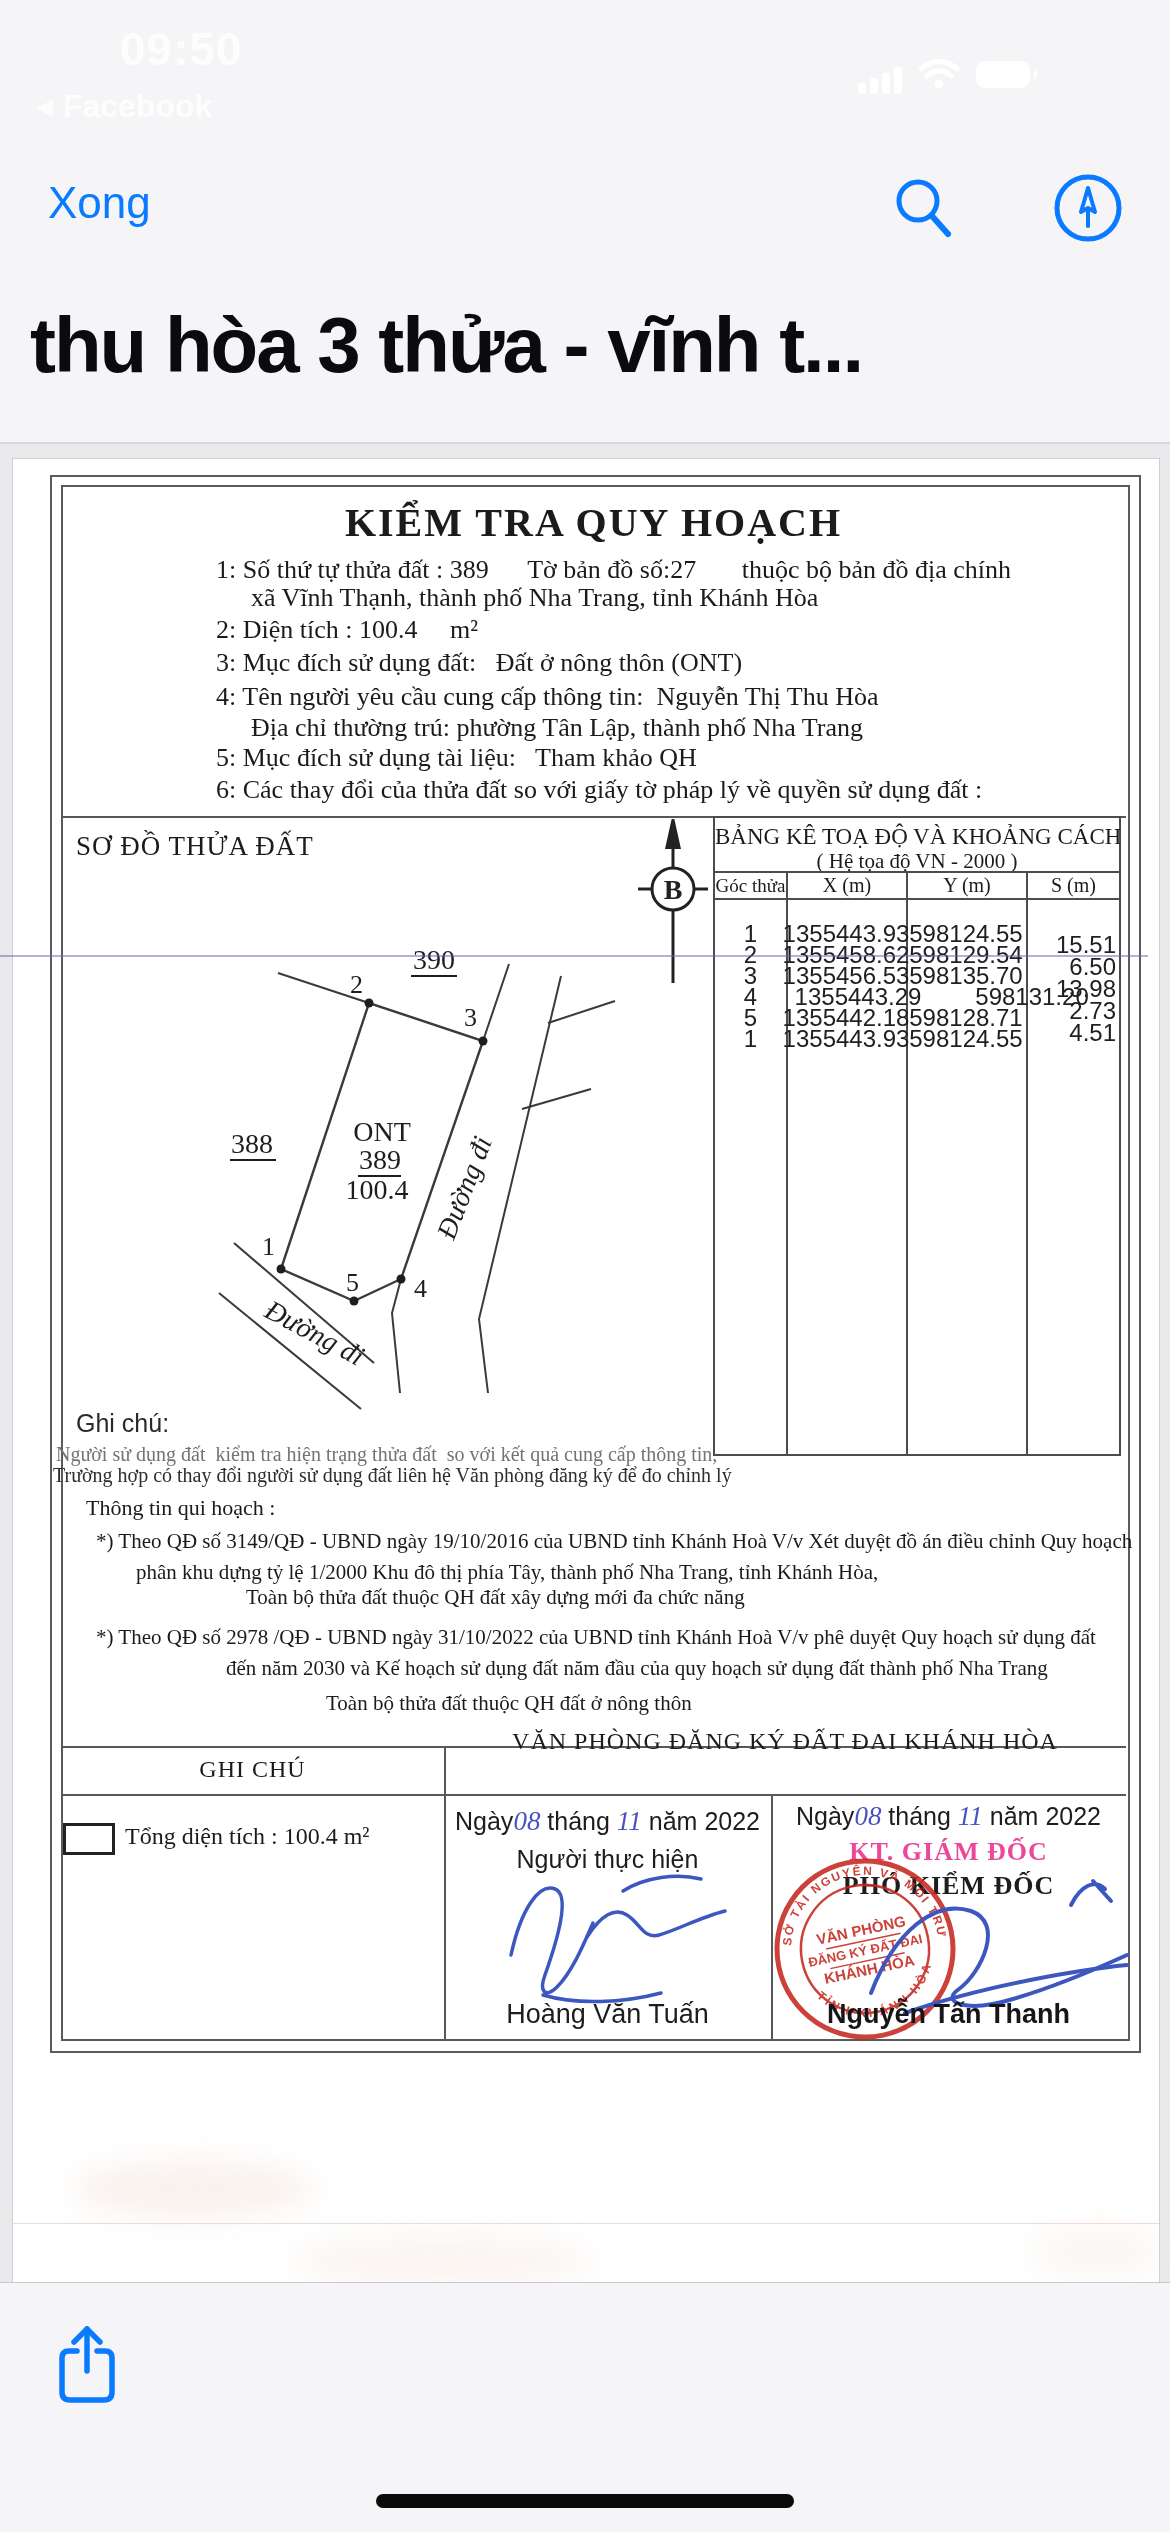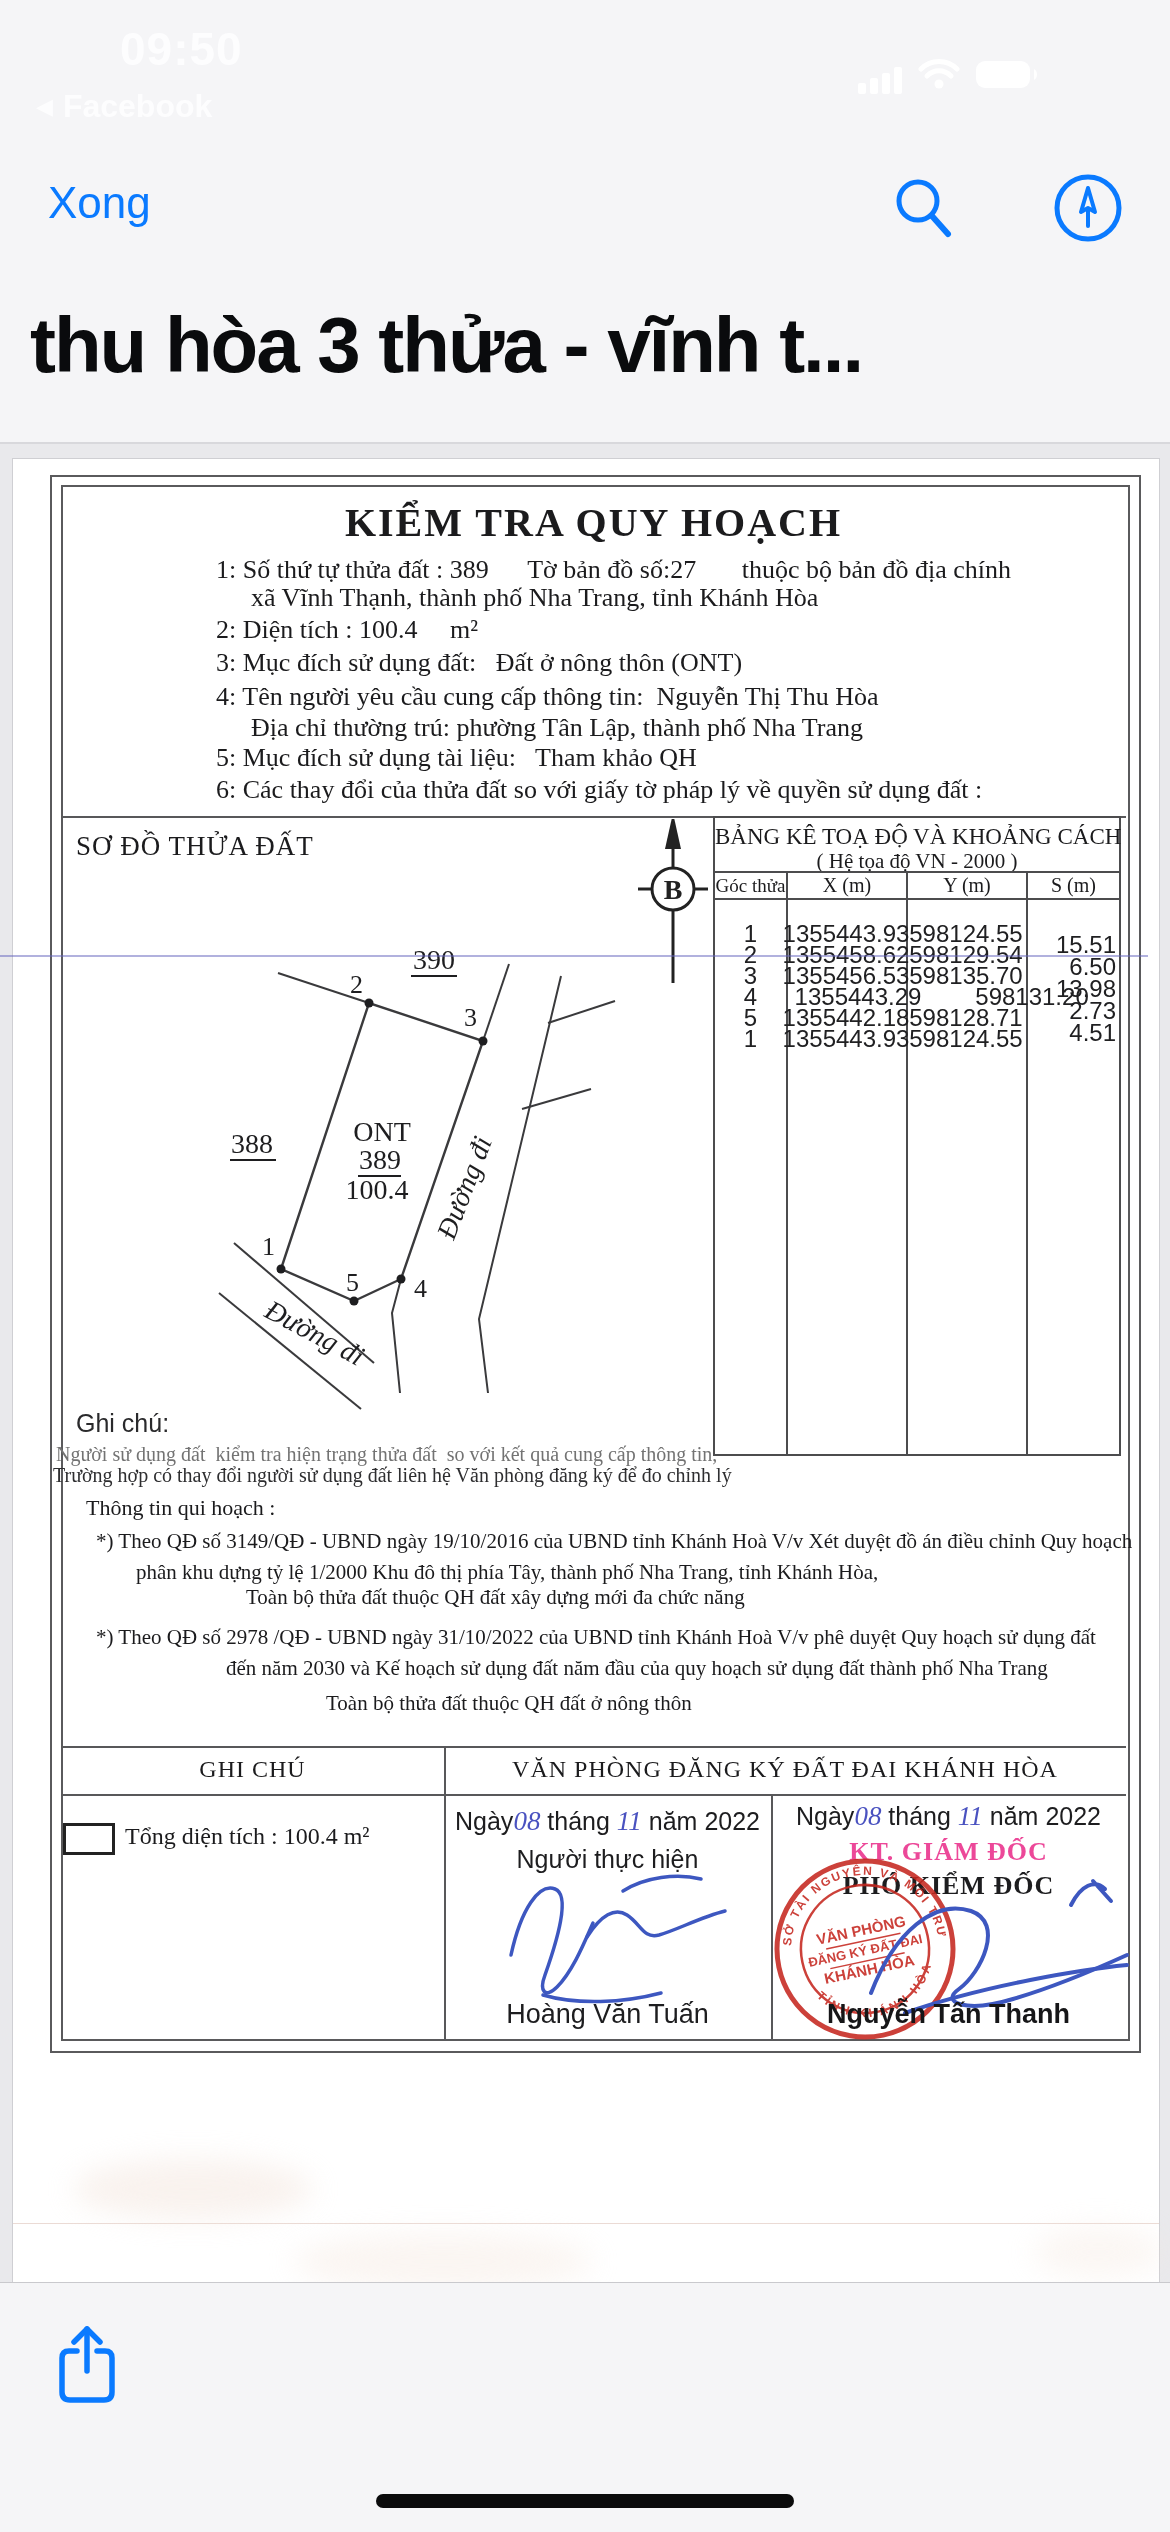--- a/index.html
+++ b/index.html
@@ -215,21 +215,21 @@
   <div class="abs serif docTxt" style="left:83px;top:1166px;font-size:21px;">*) Theo QĐ số 2978 /QĐ - UBND ngày 31/10/2022 của UBND tỉnh Khánh Hoà V/v phê duyệt Quy hoạch sử dụng đất</div>
   <div class="abs serif docTxt" style="left:213px;top:1197px;font-size:21px;">đến năm 2030 và Kế hoạch sử dụng đất năm đầu của quy hoạch sử dụng đất thành phố Nha Trang</div>
   <div class="abs serif docTxt" style="left:313px;top:1232px;font-size:21px;">Toàn bộ thửa đất thuộc QH đất ở nông thôn</div>
 
   <div class="abs hairline" style="left:48px;top:1287px;width:1065px;height:2px;"></div>
   <div class="abs hairline" style="left:48px;top:1335px;width:1065px;height:2px;"></div>
   <div class="abs hairline" style="left:431px;top:1287px;width:2px;height:293px;"></div>
   <div class="abs hairline" style="left:758px;top:1335px;width:2px;height:245px;"></div>
 
   <div class="abs serif docTxt" style="left:48px;top:1297px;width:383px;text-align:center;font-size:24px;letter-spacing:1px;">GHI CHÚ</div>
-  <div class="abs serif docTxt" style="left:431px;top:1297px;width:682px;text-align:center;font-size:24px;letter-spacing:1px;">VĂN PHÒNG ĐĂNG KÝ ĐẤT ĐAI KHÁNH HÒA</div>
+  <div class="abs serif docTxt" style="left:431px;top:1269px;width:682px;text-align:center;font-size:24px;letter-spacing:1px;">VĂN PHÒNG ĐĂNG KÝ ĐẤT ĐAI KHÁNH HÒA</div>
 
   <div class="abs" style="left:50px;top:1364px;width:46px;height:26px;border:3px solid #222;"></div>
   <div class="abs serif docTxt" style="left:112px;top:1364px;font-size:24px;">Tổng diện tích : 100.4 m²</div>
 
   <div class="abs sans" style="left:431px;top:1347px;width:327px;text-align:center;font-size:25px;color:#1d1d1f;white-space:nowrap;">
     <span>Ngày</span><span class="handwrit" style="font-size:27px;">08</span>
     <span>tháng</span>
     <span class="handwrit" style="font-size:27px;">11</span>
     <span>năm  2022</span>
   </div>

